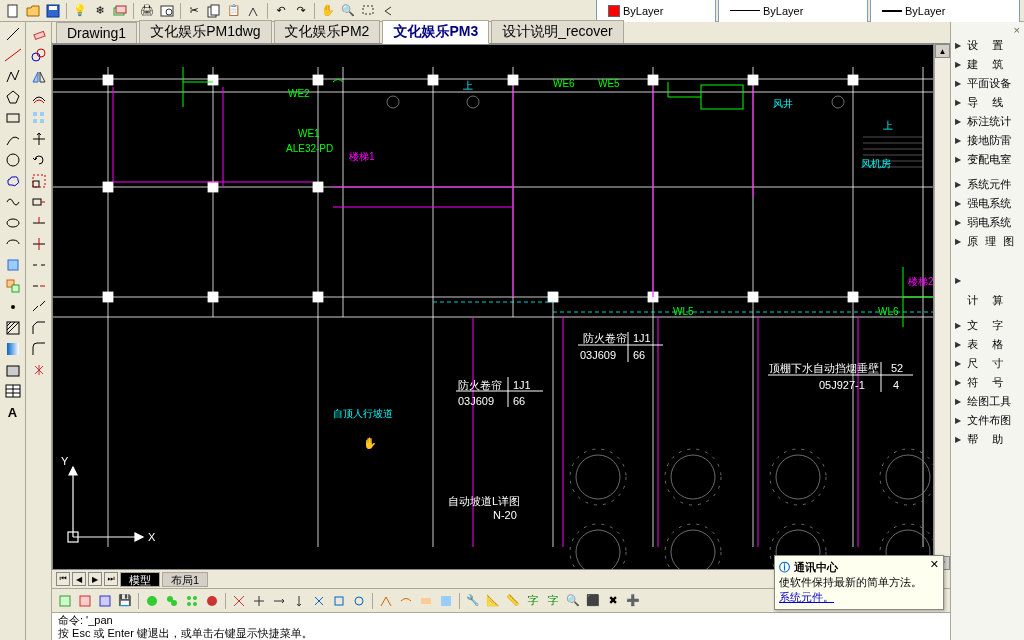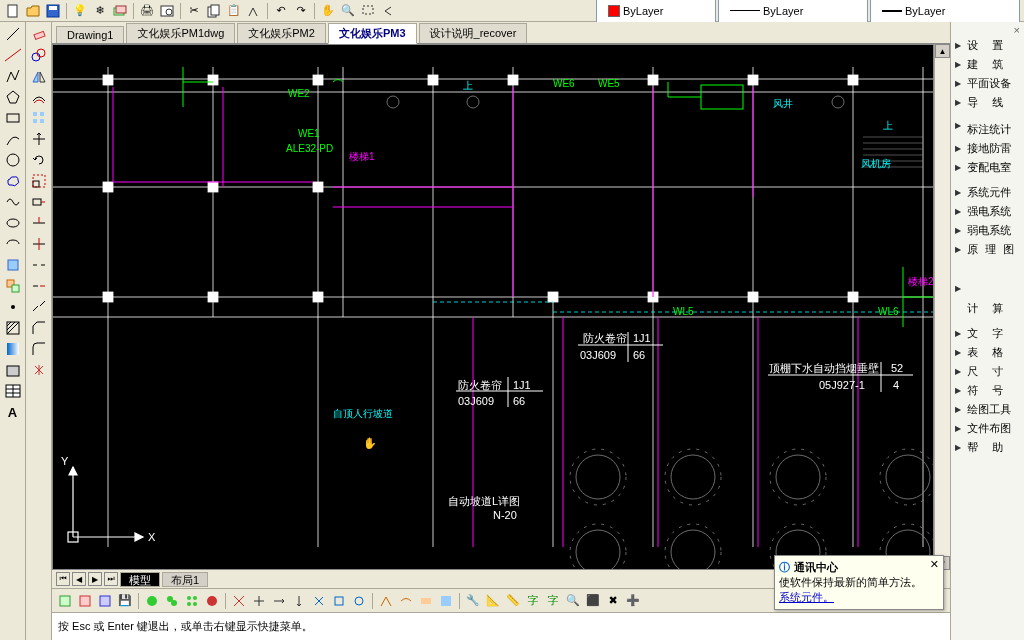--- a/index.html
+++ b/index.html
@@ -9,21 +9,21 @@
 .tb-sep { width: 1px; height: 16px; background: #aca899; margin: 0 2px; }
 .layer-swatch { width: 12px; height: 12px; border: 1px solid #666; }
 .layer-combo { display: flex; align-items: center; gap: 3px; border: 1px solid #7f9db9; background: #fff; height: 32px; padding: 0 11px; font-size: 10px; width: 120px;}
 
 .main-area { display: flex; flex: 1; min-height: 0; }
 .left-tools, .left-tools2 { width: 26px; background: #ece9d8; border-right: 1px solid #aca899; display: flex; flex-direction: column; align-items: center; padding-top: 2px; gap: 1px;}
 .ltool { width: 20px; height: 20px; display: flex; align-items: center; justify-content: center; cursor: pointer; }
 
 .center-col { flex: 1; display: flex; flex-direction: column; min-width: 0;}
 .tab-strip { display: flex; background: #ece9d8; height: 22px; align-items: flex-end; padding-left: 4px; gap: 2px; border-bottom: 1px solid #8b8b8b;}
-.tab { padding: 2px 10px; background: #e0ddd0; border: 1px solid #aca899; border-bottom: none; font-size: 11px; cursor: pointer; white-space: nowrap;}
+.tab { padding: 2px 10px; background: #e0ddd0; border: 1px solid #aca899; border-bottom: none; font-size: 14px; cursor: pointer; white-space: nowrap;}
 .tab.active { background: #fff; color: #000080; font-weight: bold; border-bottom: 1px solid #fff; margin-bottom: -1px;}
 
 .canvas-wrap { flex: 1; position: relative; background: #000; overflow: hidden; border: 1px solid #888;}
 .canvas-wrap svg { width: 100%; height: 100%; }
 .model-tabs { height: 18px; background: #ece9d8; display: flex; align-items: center; padding: 0 4px; gap: 2px; font-size: 10px;}
 .model-tabs .mtab { background: #d4d0c8; border: 1px solid #aca899; padding: 0 8px; height: 15px; line-height: 14px; cursor:pointer;}
 .model-tabs .mtab.active { background: #000; color: #fff;}
 .model-tabs .nav-btn { width: 14px; height: 14px; border: 1px solid #888; background: #ece9d8; display:flex; align-items:center; justify-content:center; font-size:8px; cursor:pointer;}
 .vscroll { width: 16px; background: #ece9d8; border-left: 1px solid #aca899; display:flex; flex-direction:column;}
 .vscroll .arr { height: 14px; border: 1px solid #888; background: #d4d0c8; display:flex;align-items:center;justify-content:center;font-size:8px;cursor:pointer;}
@@ -650,20 +650,21 @@
       <div class="tb-btn">📏</div>
       <div class="tb-btn" style="color:#080">字</div>
       <div class="tb-btn" style="color:#080">字</div>
       <div class="tb-btn">🔍</div>
       <div class="tb-btn">⬛</div>
       <div class="tb-btn">✖</div>
       <div class="tb-btn">➕</div>
     </div>
 
     <div class="command-line">
+      <div>命令: '_pan</div>
       <div>按 Esc 或 Enter 键退出，或单击右键显示快捷菜单。</div>
     </div>
   </div>
 
   <div class="right-panel">
     <div class="right-close">×</div>
     <div id="right-items">
         <div class="right-item">
           <span class="arrow">▶</span>
           <span style="letter-spacing: 14px;">设置</span>
@@ -675,21 +676,21 @@
         <div class="right-item">
           <span class="arrow">▶</span>
           <span style="letter-spacing: 0px;">平面设备</span>
         </div>
         <div class="right-item">
           <span class="arrow">▶</span>
           <span style="letter-spacing: 14px;">导线</span>
         </div>
         <div class="right-item">
           <span class="arrow">▶</span>
-          <span style="letter-spacing: 0px; margin-top: 8px;">标注统计</span>
+          <span style="letter-spacing: 0px;">标注统计</span>
         </div>
         <div class="right-item">
           <span class="arrow">▶</span>
           <span style="letter-spacing: 0px;">接地防雷</span>
         </div>
         <div class="right-item">
           <span class="arrow">▶</span>
           <span style="letter-spacing: 0px;">变配电室</span>
         </div>
         <div style="height: 6px;"></div>

